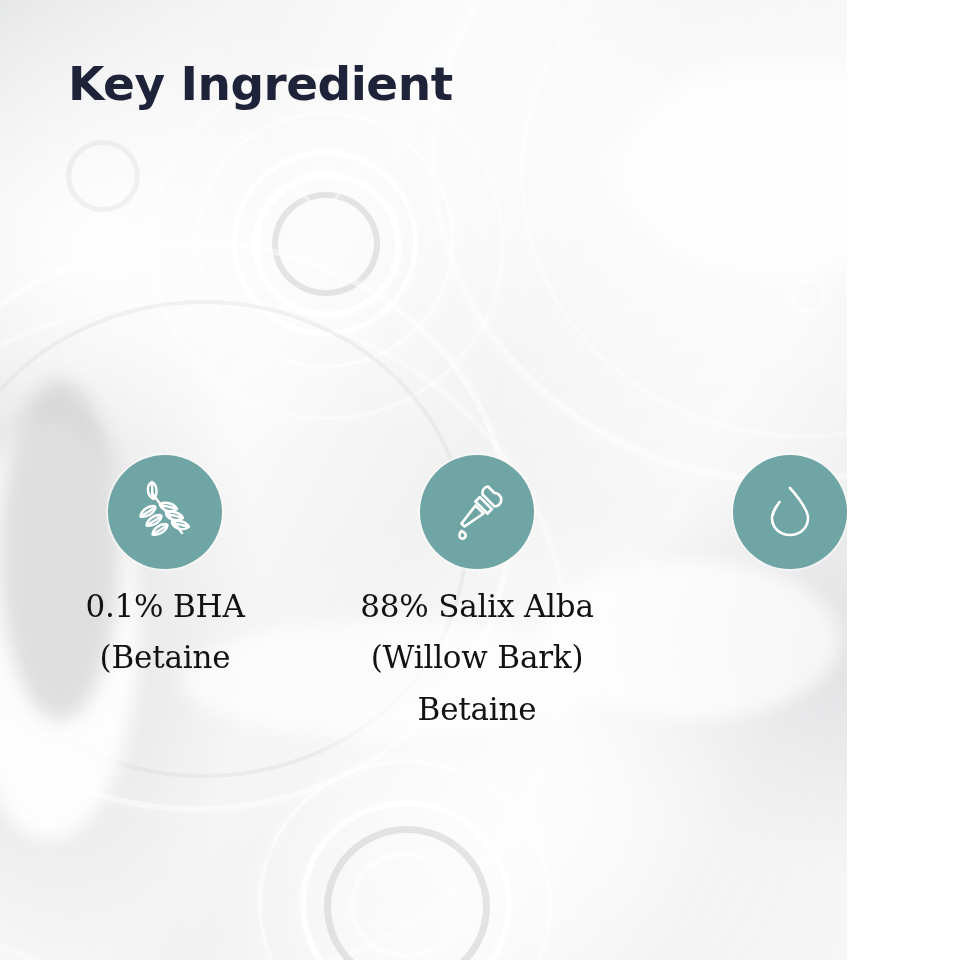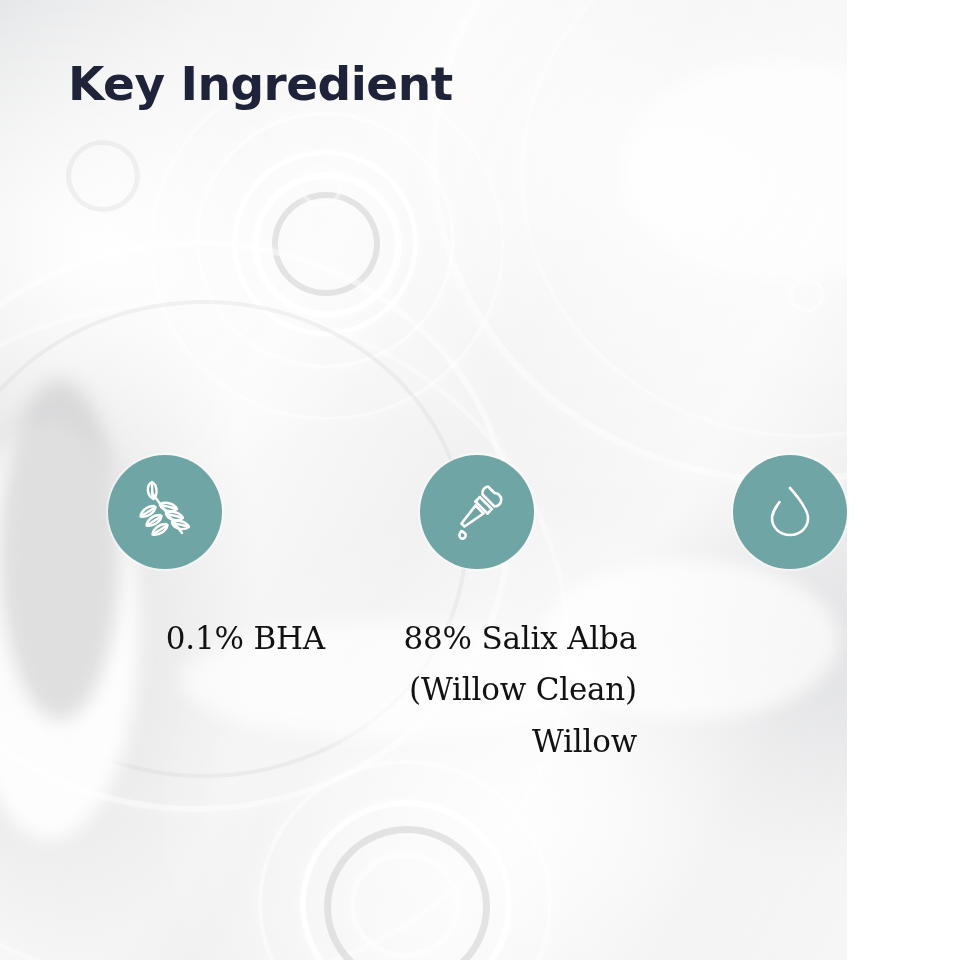--- a/index.html
+++ b/index.html
@@ -86,27 +86,26 @@
     margin: 0 auto;
     display: flex;
     align-items: center;
     justify-content: center;
     box-shadow: 0 0 0 2px rgba(255,255,255,0.45);
   }
   .feature-icon svg {
     display: block;
   }
   .feature-caption {
-    margin-top: 44px;
+    margin-top: 12px;
     font-family: "DejaVu Serif", serif;
     font-size: 31px;
     line-height: 1.66;
     color: #121212;
     letter-spacing: -0.2px;
-    text-align: right;
   }
   .feature-caption .cap-line {
     display: block;
     white-space: nowrap;
   }
 
   
   .feature.col-0 { left: 5px; }
   .feature.col-1 { left: 317px; }
   .feature.col-2 { left: 630px; }
@@ -174,20 +173,21 @@
           <path d="M28 25 C34.5 22 42.5 25 45 30 C39 34 30.5 32 28 26 Z"></path>
           <path d="M44 29.5 L28.5 25.8"></path>
           <path d="M34 34 C40.5 31 48.5 34 51 39 C45 43 36.5 41 34 35 Z"></path>
           <path d="M50 38.5 L34.5 34.8"></path>
           <path d="M40 43 C46.5 40 54.5 43 57 48 C51 52 42.5 50 40 44 Z"></path>
           <path d="M56 47.5 L40.5 43.8"></path>
         </svg>
       </div>
       <div class="feature-caption">
         <span class="cap-line">0.1% BHA</span>
+        <span class="cap-line">(Betaine</span>
       </div>
     </div>
 
     <div class="feature col-1">
       <div class="feature-icon">
         <svg width="62" height="62" viewBox="0 0 62 62" fill="none" stroke="#ffffff" stroke-width="2.6" stroke-linecap="round" stroke-linejoin="round">
 
           <path d="M36.5 13.5 L48.5 25.5 A6.6 6.6 0 0 0 48.5 12 L42 5.5 A6.6 6.6 0 0 0 36.5 13.5 Z" transform="rotate(0 42 15)"></path>
 
           <path d="M29.5 20.5 L41.5 32.5"></path>
@@ -195,22 +195,22 @@
           <path d="M29.5 20.5 L33.8 16.2"></path>
           <path d="M41.5 32.5 L45.8 28.2"></path>
 
           <path d="M29.5 24.5 L37.5 32.5 L18.5 45.5 L15.5 42.5 Z"></path>
 
           <path d="M15.5 50 C13.2 52.2 12.6 55.4 14.6 57 C16.4 58.4 19 57.4 19.6 55.2 C20.1 53.3 18.4 51.3 15.5 50 Z"></path>
         </svg>
       </div>
       <div class="feature-caption">
         <span class="cap-line">88% Salix Alba</span>
-        <span class="cap-line">(Willow Clean)</span>
-        <span class="cap-line">Willow</span>
+        <span class="cap-line">(Willow Bark)</span>
+        <span class="cap-line">Betaine</span>
       </div>
     </div>
 
     <div class="feature col-2">
       <div class="feature-icon">
         <svg width="52" height="56" viewBox="0 0 52 56" fill="none" stroke="#ffffff" stroke-width="2.6" stroke-linecap="round" stroke-linejoin="round">
           <path d="M26 4 C26 4 44 23.5 44 34 C44 44 36 51 26 51 C16 51 8 44 8 34 C8 29.5 11.5 23.5 15.5 18"></path>
           <path d="M12.5 22.5 C10.5 25.4 9 28.2 9 30.6"></path>
         </svg>
       </div>

